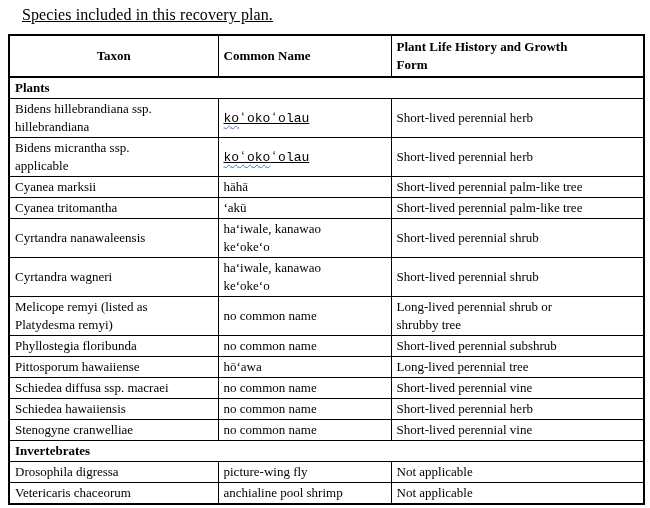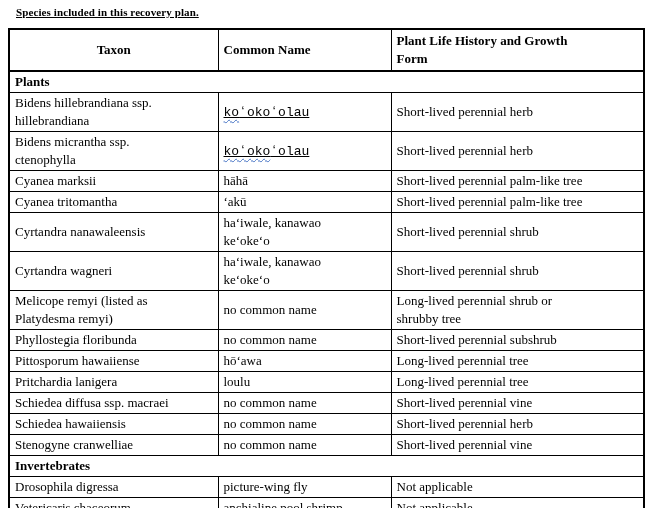--- a/index.html
+++ b/index.html
@@ -12,24 +12,24 @@
     font-family: "Liberation Serif", "DejaVu Serif", serif;
     color: #000000;
   }
   .page {
     width: 650px;
     height: 508px;
     box-sizing: border-box;
     padding: 6px 0 0 5px;
   }
   .title {
-    font-weight: bold;
+    font-weight: normal;
     text-decoration: underline;
-    font-size: 11px;
-    margin: 0 0 0 11px;
+    font-size: 16px;
+    margin: 0 0 0 17px;
     letter-spacing: 0.1px;
   }
   table.species {
     border-collapse: collapse;
     table-layout: fixed;
     width: 635px;
     margin: 10px 0 0 3px;
     border: 2px solid #000;
   }
   col.c1 { width: 209px; }
@@ -90,21 +90,21 @@
           <td class="section-cell" colspan="3">Plants</td>
         </tr>
         <tr>
           <td><span class="it">Bidens hillebrandiana</span><span> ssp.
 </span><span class="it">hillebrandiana</span></td>
           <td><span class="cn-underline"><span class="squiggle">ko</span>ʻokoʻolau</span></td>
           <td>Short-lived perennial herb</td>
         </tr>
         <tr>
           <td><span class="it">Bidens micrantha</span><span> ssp.
-</span><span class="it">ctenophylla</span></td>
+</span><span class="it">applicable</span></td>
           <td><span class="cn-underline"><span class="squiggle">koʻoko</span>ʻolau</span></td>
           <td>Short-lived perennial herb</td>
         </tr>
         <tr>
           <td><span class="it">Cyanea marksii</span></td>
           <td>hāhā</td>
           <td>Short-lived perennial palm-like tree</td>
         </tr>
         <tr>
           <td><span class="it">Cyanea tritomantha</span></td>
@@ -134,25 +134,20 @@
           <td><span class="it">Phyllostegia floribunda</span></td>
           <td>no common name</td>
           <td>Short-lived perennial subshrub</td>
         </tr>
         <tr>
           <td><span class="it">Pittosporum hawaiiense</span></td>
           <td>hōʻawa</td>
           <td>Long-lived perennial tree</td>
         </tr>
         <tr>
-          <td><span class="it">Pritchardia lanigera</span></td>
-          <td>loulu</td>
-          <td>Long-lived perennial tree</td>
-        </tr>
-        <tr>
           <td><span class="it">Schiedea diffusa</span><span> ssp. </span><span class="it">macraei</span></td>
           <td>no common name</td>
           <td>Short-lived perennial vine</td>
         </tr>
         <tr>
           <td><span class="it">Schiedea hawaiiensis</span></td>
           <td>no common name</td>
           <td>Short-lived perennial herb</td>
         </tr>
         <tr>

